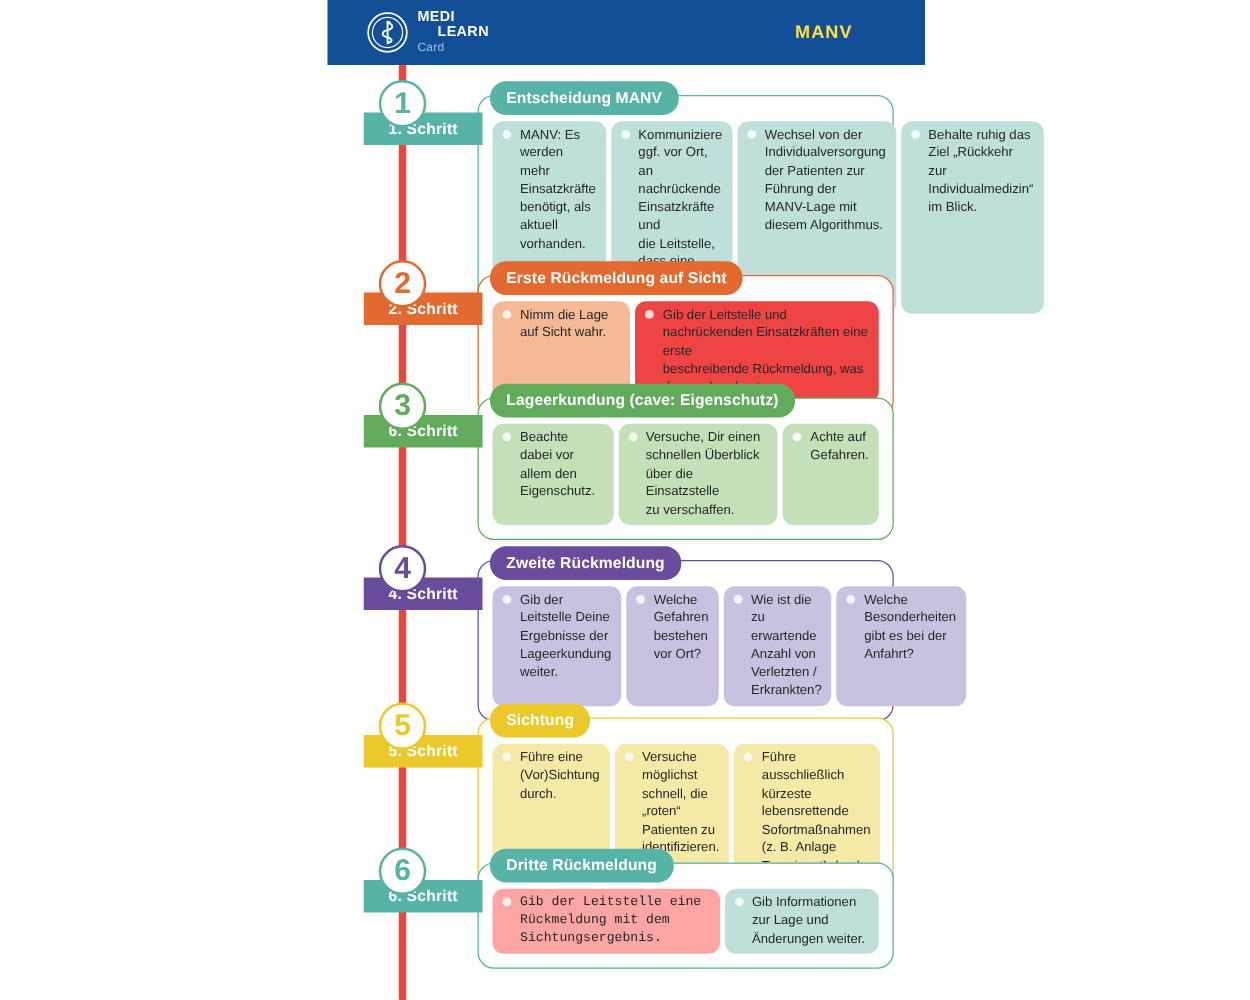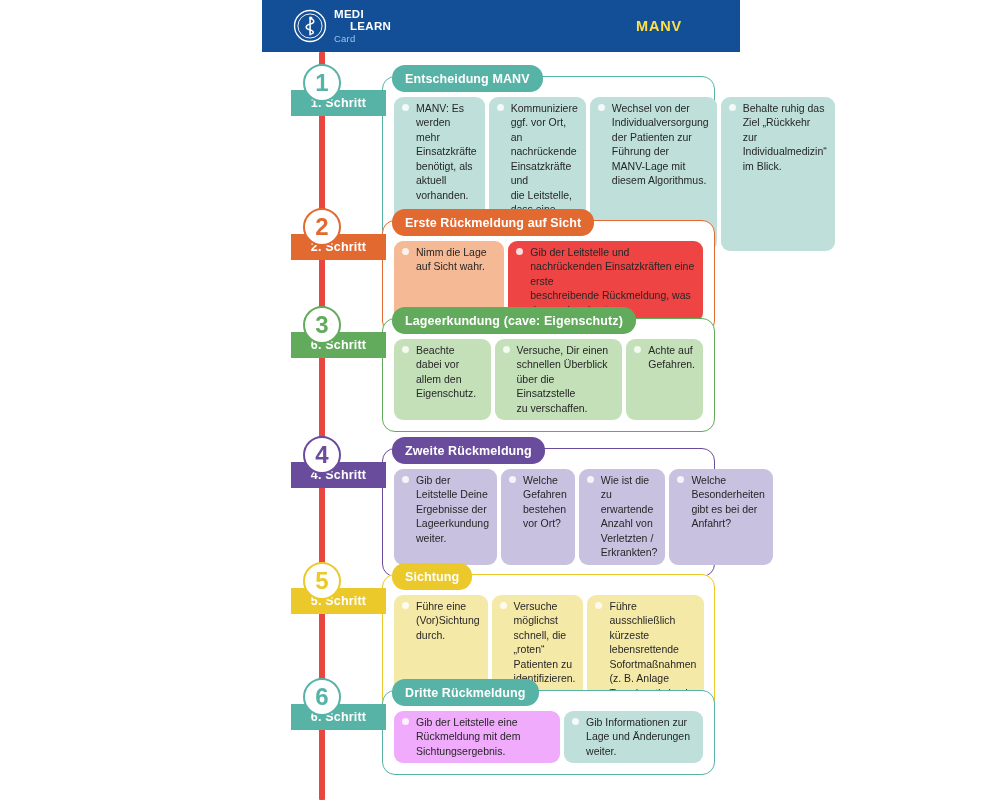--- a/index.html
+++ b/index.html
@@ -367,21 +367,21 @@
           <div class="step-label">
             <span>6. Schritt</span>
           </div>
           <div class="step-circle">
             <span>6</span>
           </div>
         </div>
         <div class="panel" style="color: rgb(87, 179, 166);">
           <div class="panel-title"><span>Dritte Rückmeldung</span></div>
           <div class="items">
-            <div class="item" style="background: #f0abfc;">
+            <div class="item" style="background: #fca5a5; font-family: Liberation Mono, monospace;">
               <span class="bullet"></span>
               <span class="item-text"><span>Gib der Leitstelle eine Rückmeldung mit dem Sichtungsergebnis.</span></span>
             </div>
             <div class="item" style="background: rgb(191, 224, 218);">
               <span class="bullet"></span>
               <span class="item-text"><span>Gib Informationen zur Lage und Änderungen weiter.</span></span>
             </div>
           </div>
         </div>
       </div>

